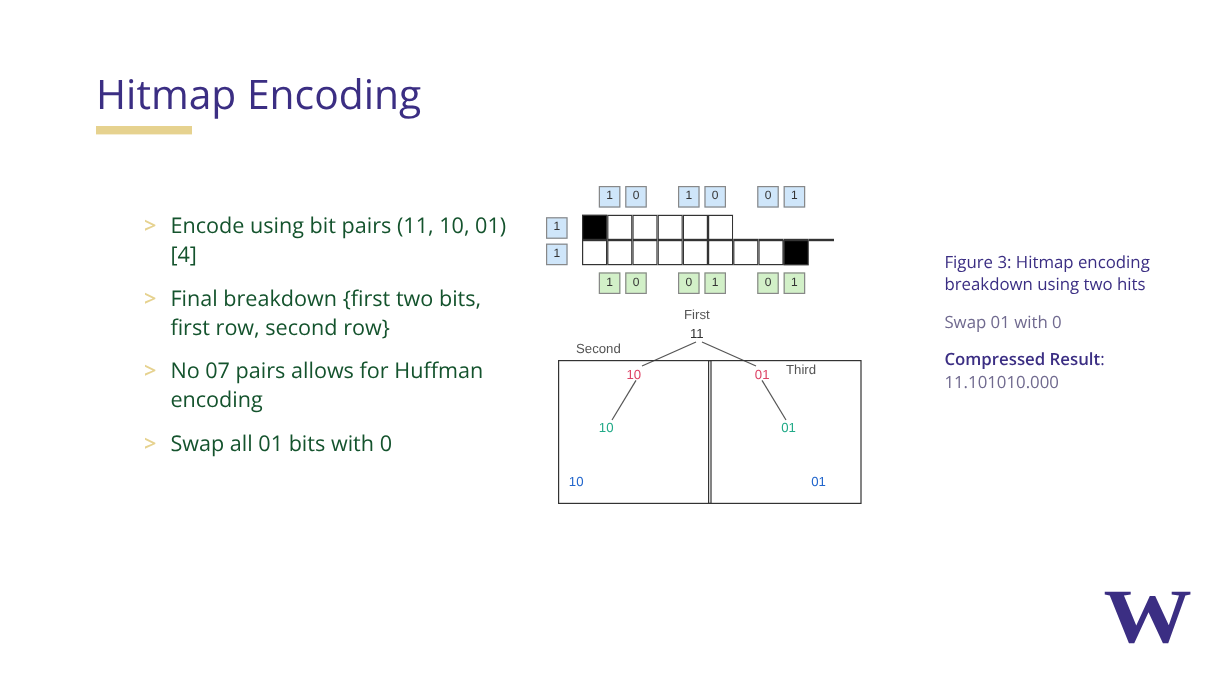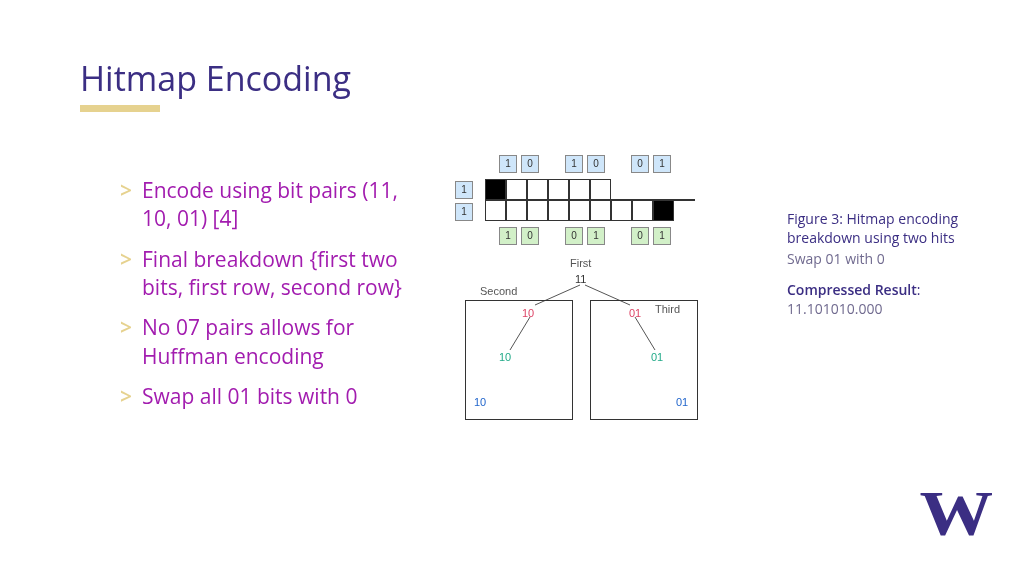--- a/index.html
+++ b/index.html
@@ -22,44 +22,44 @@
     position: absolute; left: 80px; top: 105px;
     width: 80px; height: 7px; background: #e6d28f;
   }
   .bullets {
     position: absolute; left: 80px; top: 160px;
     width: 310px;
   }
   .bullets li {
     list-style: none;
     position: relative;
-    font-size: 21px;
+    font-size: 18px;
     line-height: 1.35;
-    color: #a21caf;
+    color: #14532d;
     margin-bottom: 12px;
     padding-left: 22px;
   }
   .bullets li::before {
     content: ">";
     position: absolute; left: 0; top: 0;
     color: #e6d28f; font-weight: 600;
   }
 
   
   .diagram {
     position: absolute; left: 425px; top: 155px; width: 300px; height: 320px;
     font-family: Arial, sans-serif; font-size: 10px; color: #555;
   }
   .bit { display:inline-block; width:16px; height:16px; line-height:16px; border:1px solid #888; background:#cfe6fa; text-align:center; font-size:10px; color:#333; }
   .bit.g { background:#d2f0c8; }
   .cell { width:21px; height:21px; border:1px solid #333; background:#fff; box-sizing:border-box; }
   .cell.k { background:#000; }
   .grid { position:absolute; display:flex; }
   .lbl { position:absolute; font-size:11px; color:#555; }
-  .tree-box { position:absolute; width:108px; height:120px; border:1px solid #333; box-sizing:border-box; }
+  .tree-box { position:absolute; width:128px; height:120px; border:1px solid #333; box-sizing:border-box; }
 
   
   .caption {
     position: absolute; left: 787px; top: 210px; width: 180px;
     font-size: 14px; line-height: 1.35; color: #3b2e83;
   }
   .caption .dim { color: #706a8f; }
   .caption .bold { font-weight: 600; }
 
   
@@ -145,21 +145,21 @@
     </div>
     <div class="tree-box" style="left:165px; top:145px;">
       <span class="lbl" style="left:38px; top:6px;  color:#d46; position:absolute;">01</span>
       <span class="lbl" style="left:60px; top:50px; color:#2a8; position:absolute;">01</span>
       <span class="lbl" style="left:85px; top:95px; color:#26c; position:absolute;">01</span>
     </div>
   </div>
 
   <div class="caption">
     <div>Figure 3: Hitmap encoding breakdown using two hits</div>
-    <div class="dim" style="margin-top:2px;">Swap 01 with 0</div>
+    <div class="dim" style="margin-top:12px;">Swap 01 with 0</div>
     <div style="margin-top:12px;">
       <span class="bold">Compressed Result</span><span>:</span><br>
       <span class="dim">11.101010.000</span>
     </div>
   </div>
 
   <div class="logo">W</div>
 </div>
 
 </body></html>

